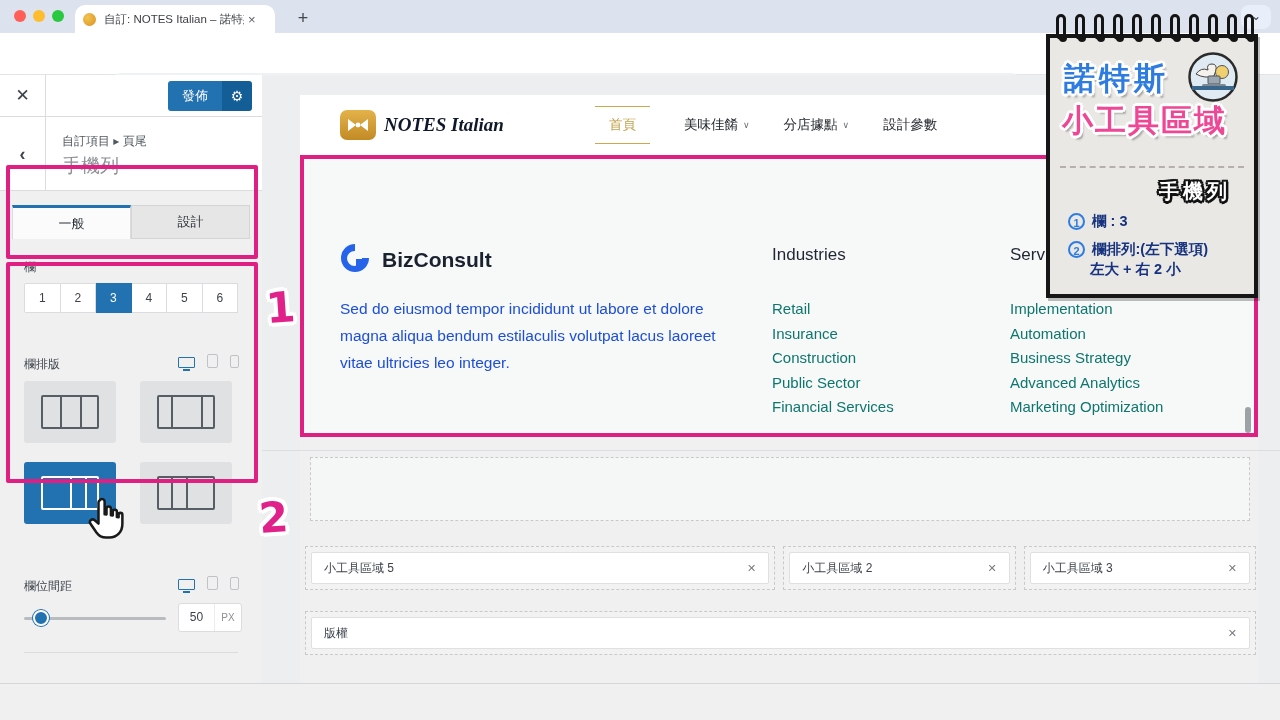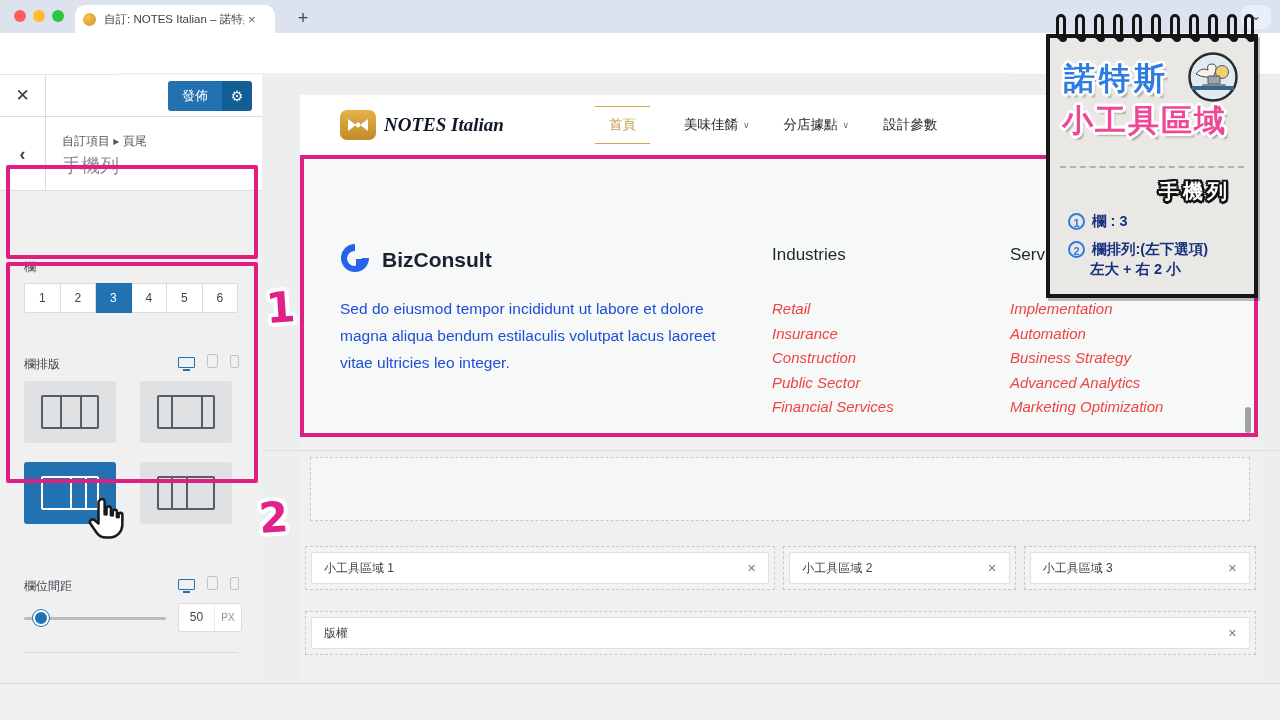--- a/index.html
+++ b/index.html
@@ -80,21 +80,21 @@
   #site-nav { position:absolute; left:295px; top:0; height:60px; display:flex; align-items:center; gap:34px; }
   .nav-item { font-size:13.5px; color:#24292e; display:flex; align-items:center; gap:5px; }
   .nav-item .caret { font-size:9px; color:#6a6f75; }
   .nav-item.active { color:#c2a04b; border-top:1.5px solid #cfa84e; border-bottom:1.5px solid #cfa84e; padding:9px 14px; }
   #footerbox { left:0; top:60px; width:958px; height:282px; background:#f7f8f8; border:4px solid #e01f82; }
   #biz-logo { left:36px; top:84px; width:30px; height:30px; }
   #biz-name { left:78px; top:89px; font-size:21px; font-weight:800; color:#1a2230; }
   #biz-desc { left:36px; top:136px; width:402px; font-size:15.5px; line-height:27px; color:#1d4ed8; }
   .fcol-h { font-size:17px; font-weight:400; color:#1f2733; }
   .fcol-list { list-style:none; }
-  .fcol-list li { font-size:15px; color:#ef4444; line-height:24.5px;font-style:italic; }
+  .fcol-list li { font-size:15px; color:#0f766e; line-height:24.5px; }
   #pv-scrollthumb { right:3px; top:248px; width:6px; height:26px; background:#9da2a6; border-radius:3px; }
   #pv-divider { left:0; top:375px; width:1018px; height:1px; background:#dcdde0; }
   #empty-area { left:48px; top:382px; width:940px; height:64px; background:#f5f6f6; border:1px dashed #c8c9cb; }
   .wdash { border:1px dashed #c8c9cb; padding:5px; background:#f2f2f3; }
   #widget-row { left:43px; top:471px; width:951px; height:44px; display:flex; gap:8px; }
   #widget-row .wdash:nth-child(1){ flex:2.08; } #widget-row .wdash{ flex:1; }
   .wbar { background:#fff; border:1px solid #e0e0e1; height:32px; display:flex; align-items:center; border-radius:2px; }
   .wbar .wlabel { font-size:12px; color:#3c434a; margin-left:12px; flex:1; white-space:nowrap; overflow:hidden; }
   .wbar .wclose { color:#787c82; font-size:11px; margin-right:12px; }
   #copyright-wrap { left:43px; top:536px; width:951px; height:44px; }
@@ -167,20 +167,24 @@
     <div class="abs" id="publish-btn">
       <span id="publish-main">發佈</span>
       <span id="publish-gear">⚙</span>
     </div>
   </div>
   <div class="abs" id="sb-crumb-row">
     <div class="abs" id="sb-back">‹</div>
     <div class="abs" id="sb-crumb">自訂項目 ▸ 頁尾</div>
     <div class="abs" id="sb-title">手機列</div>
   </div>
+  <div class="abs" id="sb-tabs">
+    <div class="sb-tab active">一般</div>
+    <div class="sb-tab inactive">設計</div>
+  </div>
 
   <div class="abs ctl-label" style="left:24px;top:184px">欄</div>
   <div class="abs" id="col-group">
     <div class="colbtn">1</div>
     <div class="colbtn">2</div>
     <div class="colbtn sel">3</div>
     <div class="colbtn">4</div>
     <div class="colbtn">5</div>
     <div class="colbtn">6</div>
   </div>
@@ -297,21 +301,21 @@
       <span class="abs" id="pv-scrollthumb"></span>
     </div>
   </div>
 
   <div class="abs" id="pv-divider"></div>
   <div class="abs" id="empty-area"></div>
 
   <div class="abs" id="widget-row">
     <div class="wdash">
       <div class="wbar">
-        <span class="wlabel">小工具區域 1</span>
+        <span class="wlabel">小工具區域 5</span>
         <span class="wclose">✕</span>
       </div>
     </div>
     <div class="wdash">
       <div class="wbar">
         <span class="wlabel">小工具區域 2</span>
         <span class="wclose">✕</span>
       </div>
     </div>
     <div class="wdash">

